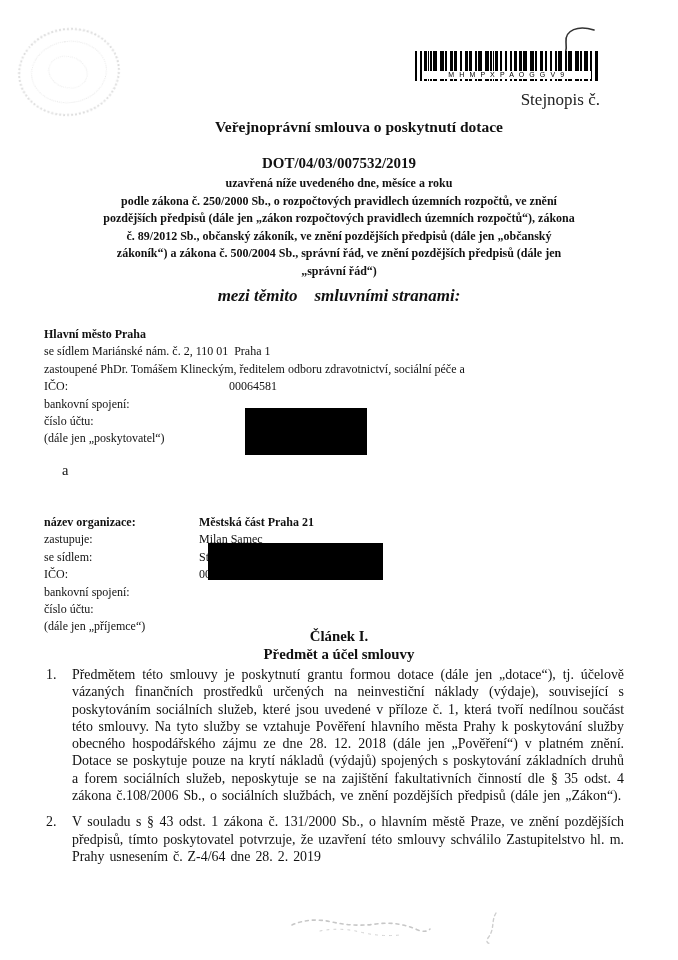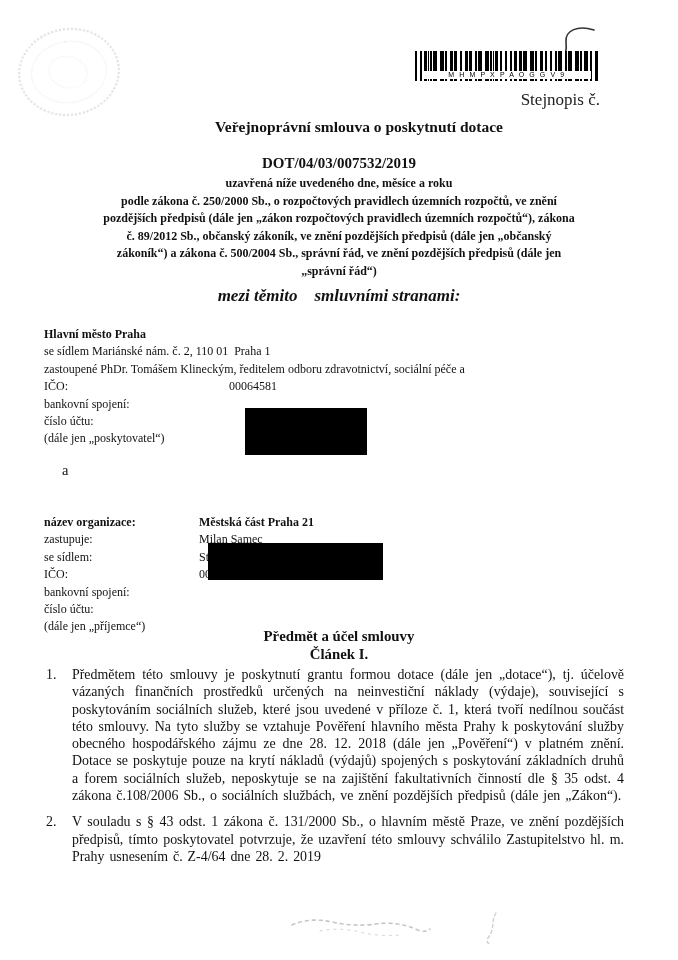--- a/index.html
+++ b/index.html
@@ -168,22 +168,22 @@
       <span>00240923</span>
     </div>
     <div>bankovní spojení:</div>
     <div>číslo účtu:</div>
     <div>(dále jen „příjemce“)</div>
   </div>
 
   <div class="redaction redact-2"></div>
 
   <div class="article-head">
+    <div>Článek I.</div>
     <div>Předmět a účel smlouvy</div>
-    <div>Článek I.</div>
   </div>
 
   <div class="items">
     <div class="item">
       <div class="item-num">1.</div>
       <div class="item-text">Předmětem této smlouvy je poskytnutí grantu formou dotace (dále jen „dotace“), tj. účelově vázaných finančních prostředků určených na neinvestiční náklady (výdaje), související s poskytováním sociálních služeb, které jsou uvedené v příloze č. 1, která tvoří nedílnou součást této smlouvy. Na tyto služby se vztahuje Pověření hlavního města Prahy k poskytování služby obecného hospodářského zájmu ze dne 28. 12. 2018 (dále jen „Pověření“) v platném znění. Dotace se poskytuje pouze na krytí nákladů (výdajů) spojených s poskytování základních druhů a forem sociálních služeb, neposkytuje se na zajištění fakultativních činností dle § 35 odst. 4 zákona č.108/2006 Sb., o sociálních službách, ve znění pozdějších předpisů (dále jen „Zákon“).</div>
     </div>
     <div class="item">
       <div class="item-num">2.</div>
       <div class="item-text">V souladu s § 43 odst. 1 zákona č. 131/2000 Sb., o hlavním městě Praze, ve znění pozdějších předpisů, tímto poskytovatel potvrzuje, že uzavření této smlouvy schválilo Zastupitelstvo hl. m. Prahy usnesením č. Z-4/64 dne 28. 2. 2019</div>

